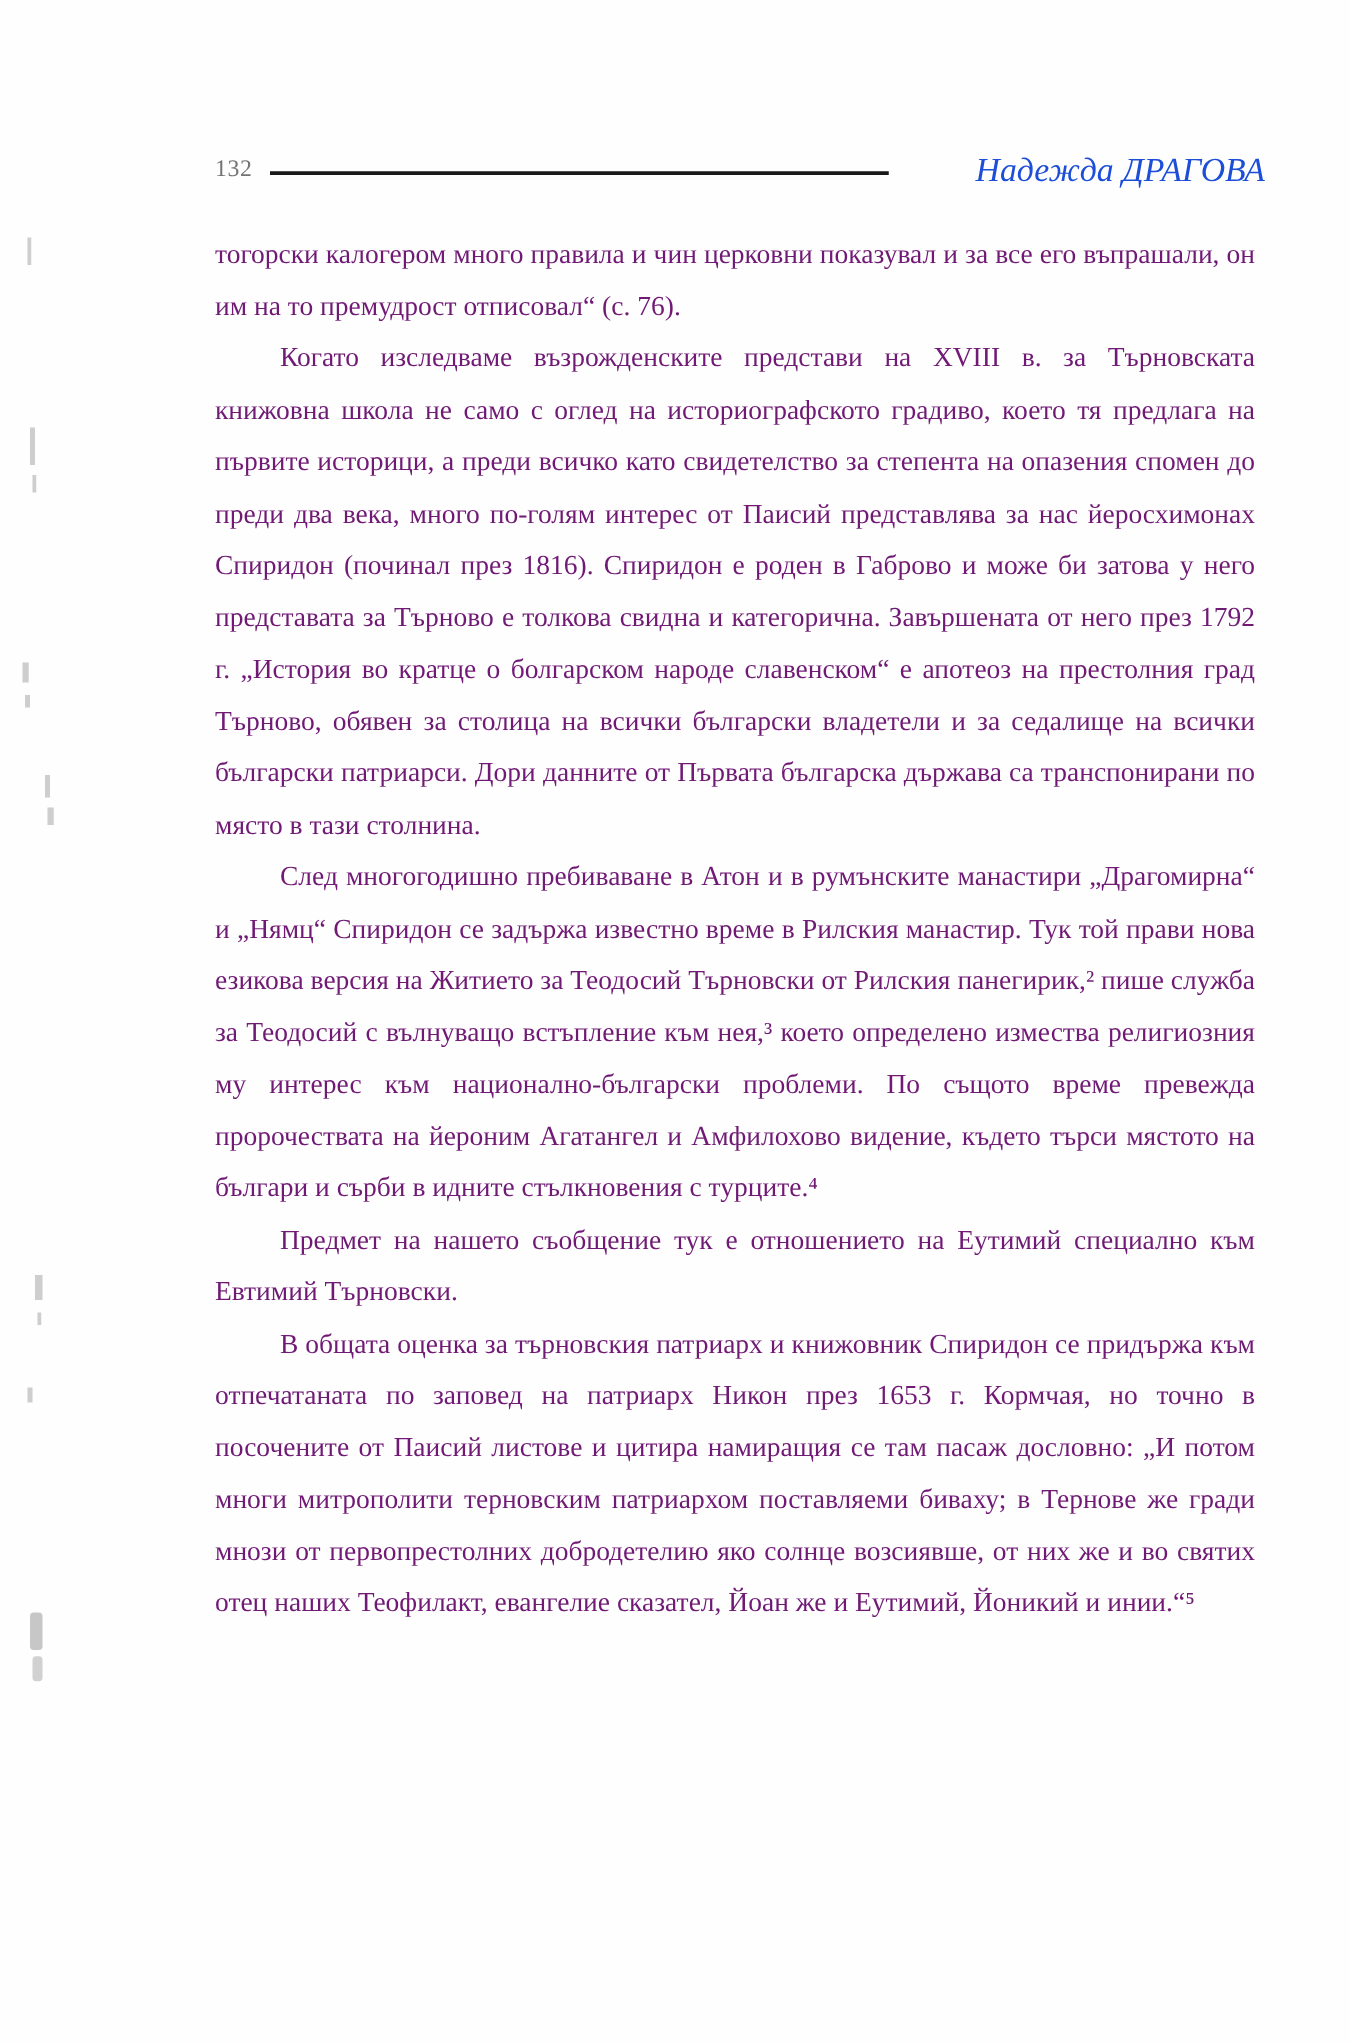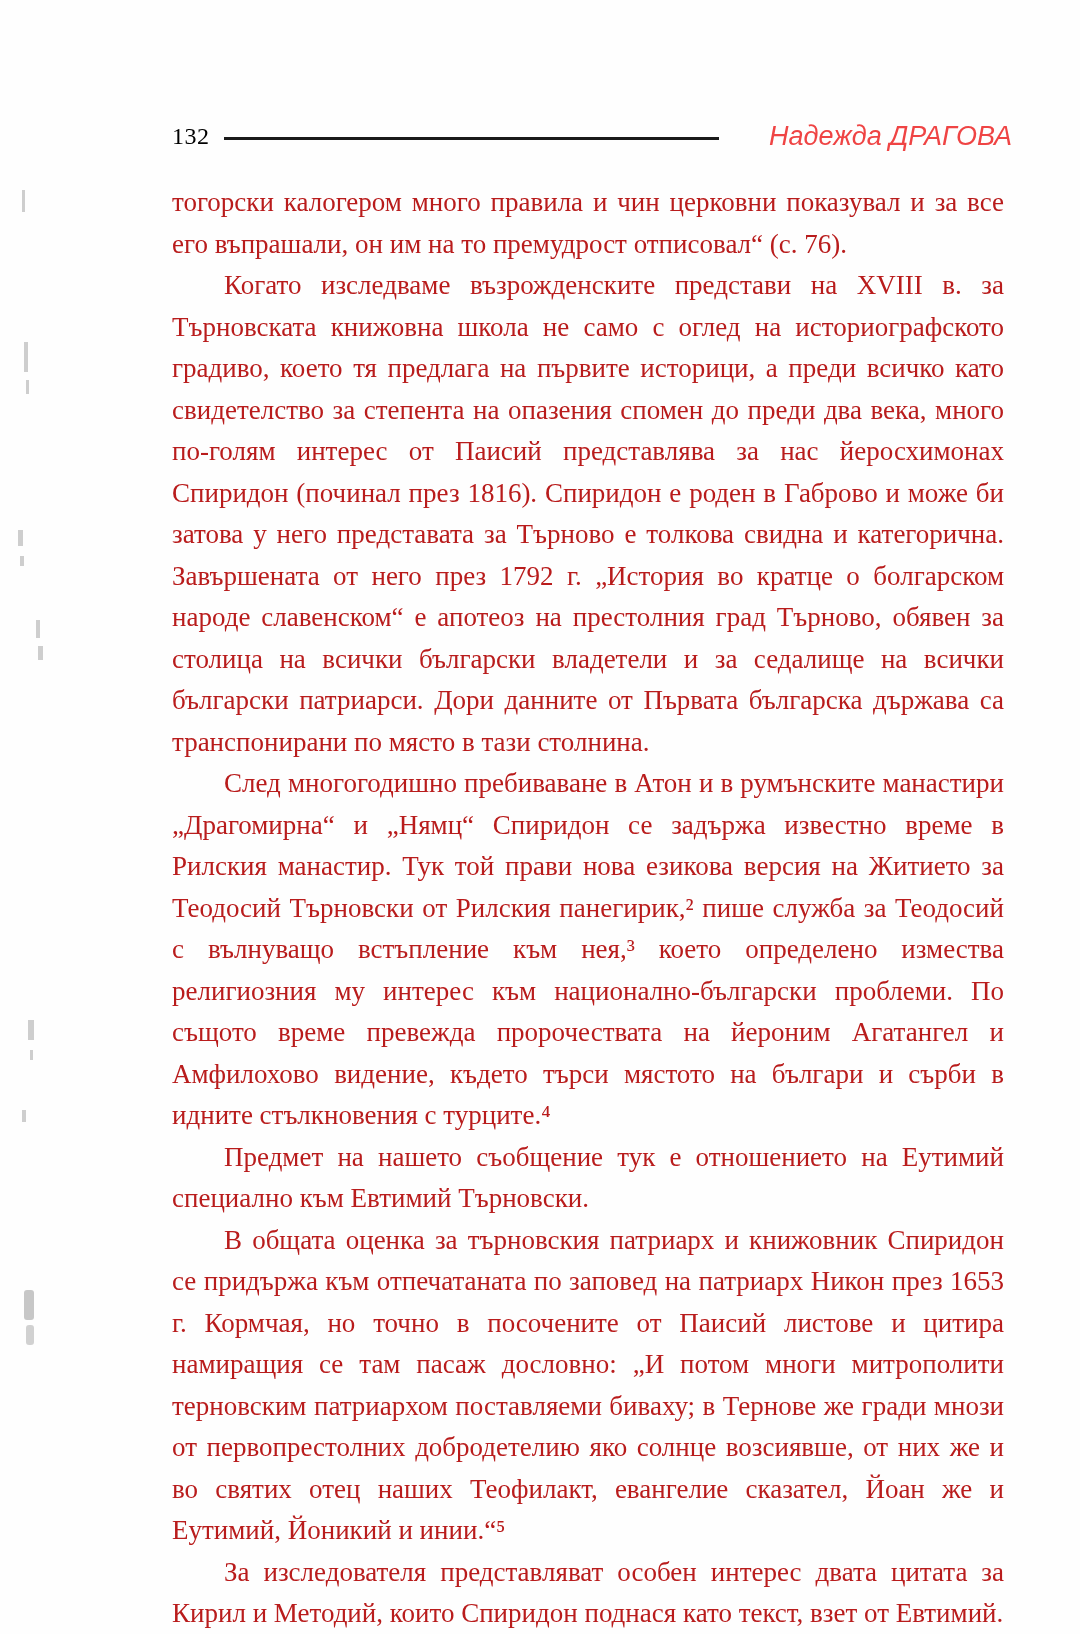--- a/index.html
+++ b/index.html
@@ -26,54 +26,54 @@
     position: absolute;
     left: 172px;
     top: 112px;
     width: 840px;
     height: 48px;
     display: flex;
     align-items: center;
   }
   .folio {
     font-family: "Liberation Serif", serif;
-    font-size: 24px;
+    font-size: 19px;
     letter-spacing: 0.5px;
-    color: #000000;
+    color: #737373;
     white-space: nowrap;
   }
   .rule {
     flex: 0 0 auto;
     width: 495px;
     height: 3px;
     background: #1a1a1a;
     margin-left: 14px;
     margin-right: 14px;
     align-self: center;
     position: relative;
     top: 2px;
   }
   .running-title {
-    font-family: Liberation Sans, sans-serif;
+    font-family: Liberation Serif, serif;
     font-style: italic;
     font-size: 27px;
     white-space: nowrap;
-    color: #ef4444;
+    color: #1d4ed8;
     margin-left: auto;
   }
   .body-text {
     position: absolute;
     left: 172px;
     top: 182px;
     width: 832px;
-    font-size: 27px;
+    font-size: 22px;
     line-height: 41.5px;
     text-align: justify;
     text-justify: inter-word;
-    color: #b91c1c;
+    color: #701a75;
     hyphens: manual;
   }
   .body-text p {
     margin: 0;
   }
   .body-text p.indent {
     text-indent: 52px;
     font-family: Liberation Serif, serif;
   }
 </style>
@@ -100,16 +100,15 @@
     <span class="rule"></span>
     <span class="running-title">Надежда ДРАГОВА</span>
   </div>
 
   <div class="body-text">
     <p>тогорски калогером много правила и чин церковни показувал и за все его въпрашали, он им на то премудрост отписовал“ (с. 76).</p>
     <p class="indent">Когато изследваме възрожденските представи на XVIII в. за Търновската книжовна школа не само с оглед на историографското градиво, което тя предлага на първите историци, а преди всичко като свидетелство за степента на опазения спомен до преди два века, много по-голям интерес от Паисий представлява за нас йеросхимонах Спиридон (починал през 1816). Спиридон е роден в Габрово и може би затова у него представата за Търново е толкова свидна и категорична. Завършената от него през 1792 г. „История во кратце о болгарском народе славенском“ е апотеоз на престолния град Търново, обявен за столица на всички български владетели и за седалище на всички български патриарси. Дори данните от Първата българска държава са транспонирани по място в тази столнина.</p>
     <p class="indent">След многогодишно пребиваване в Атон и в румънските манастири „Драгомирна“ и „Нямц“ Спиридон се задържа известно време в Рилския манастир. Тук той прави нова езикова версия на Житието за Теодосий Търновски от Рилския панегирик,² пише служба за Теодосий с вълнуващо встъпление към нея,³ което определено измества религиозния му интерес към национално-български проблеми. По същото време превежда пророчествата на йероним Агатангел и Амфилохово видение, където търси мястото на българи и сърби в идните стълкновения с турците.⁴</p>
     <p class="indent">Предмет на нашето съобщение тук е отношението на Еутимий специално към Евтимий Търновски.</p>
     <p class="indent">В общата оценка за търновския патриарх и книжовник Спиридон се придържа към отпечатаната по заповед на патриарх Никон през 1653 г. Кормчая, но точно в посочените от Паисий листове и цитира намиращия се там пасаж дословно: „И потом многи митрополити терновским патриархом поставляеми биваху; в Тернове же гради мнози от первопрестолних добродетелию яко солнце возсиявше, от них же и во святих отец наших Теофилакт, евангелие сказател, Йоан же и Еутимий, Йоникий и инии.“⁵</p>
-    <p class="indent">За изследователя представляват особен интерес двата цитата за Кирил и Методий, които Спиридон поднася като текст, взет от Евтимий.</p>
   </div>
 
 </div>
 
 </body></html>

